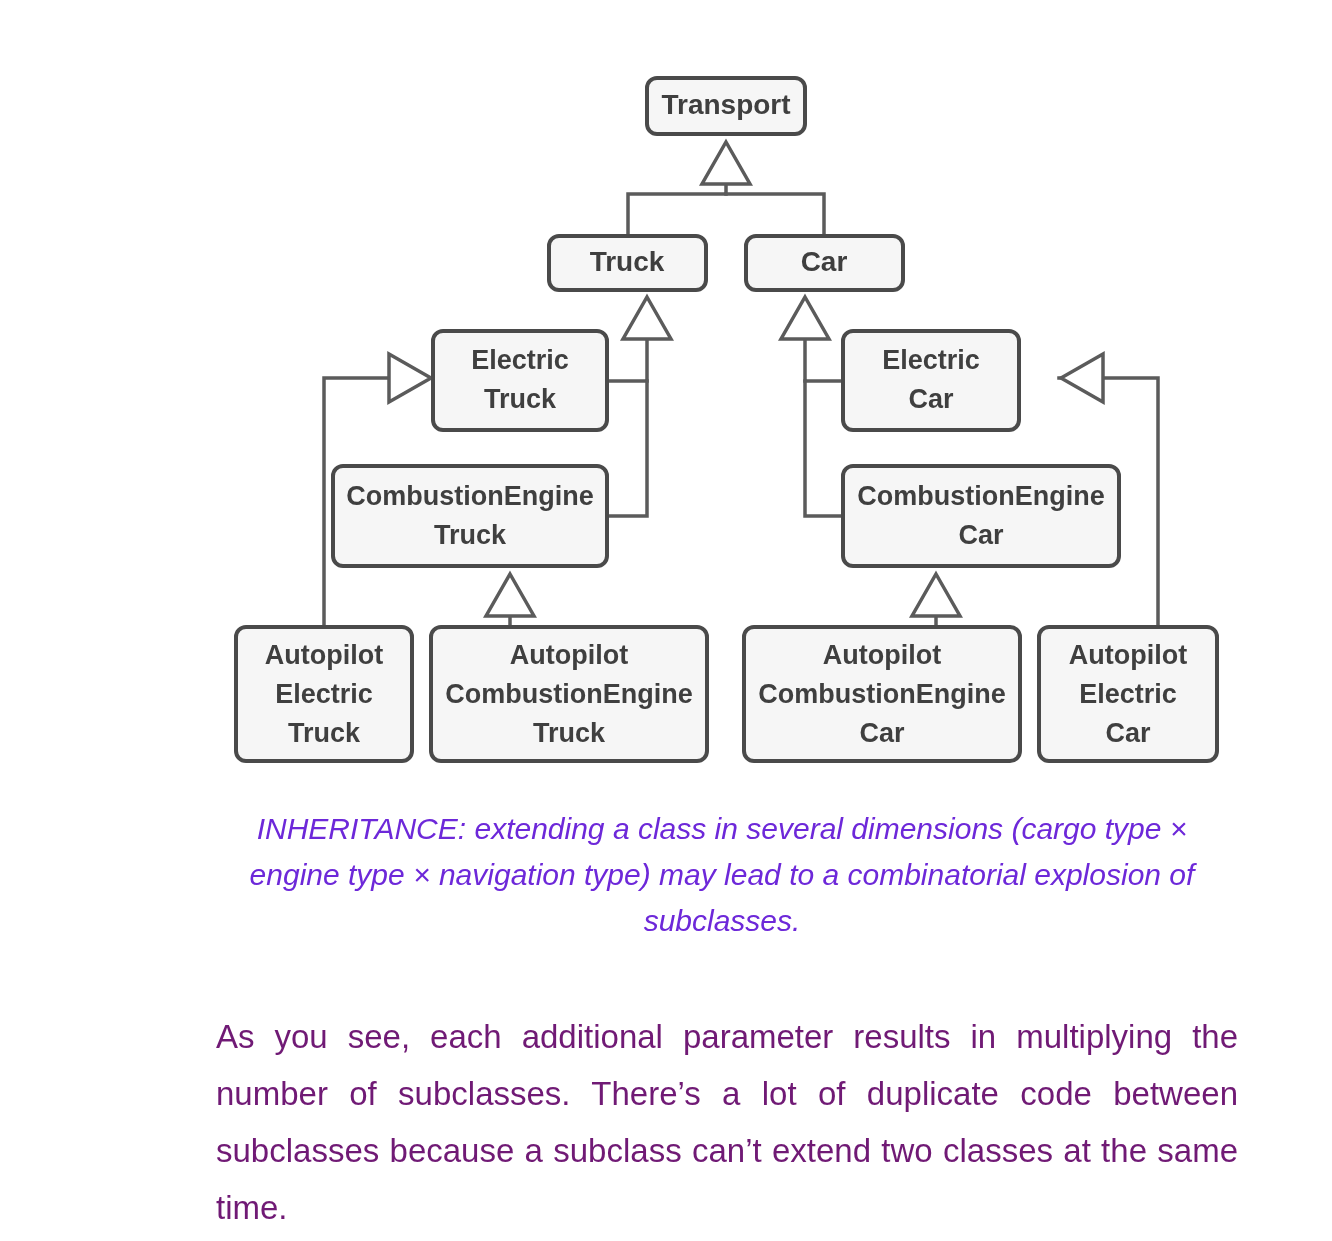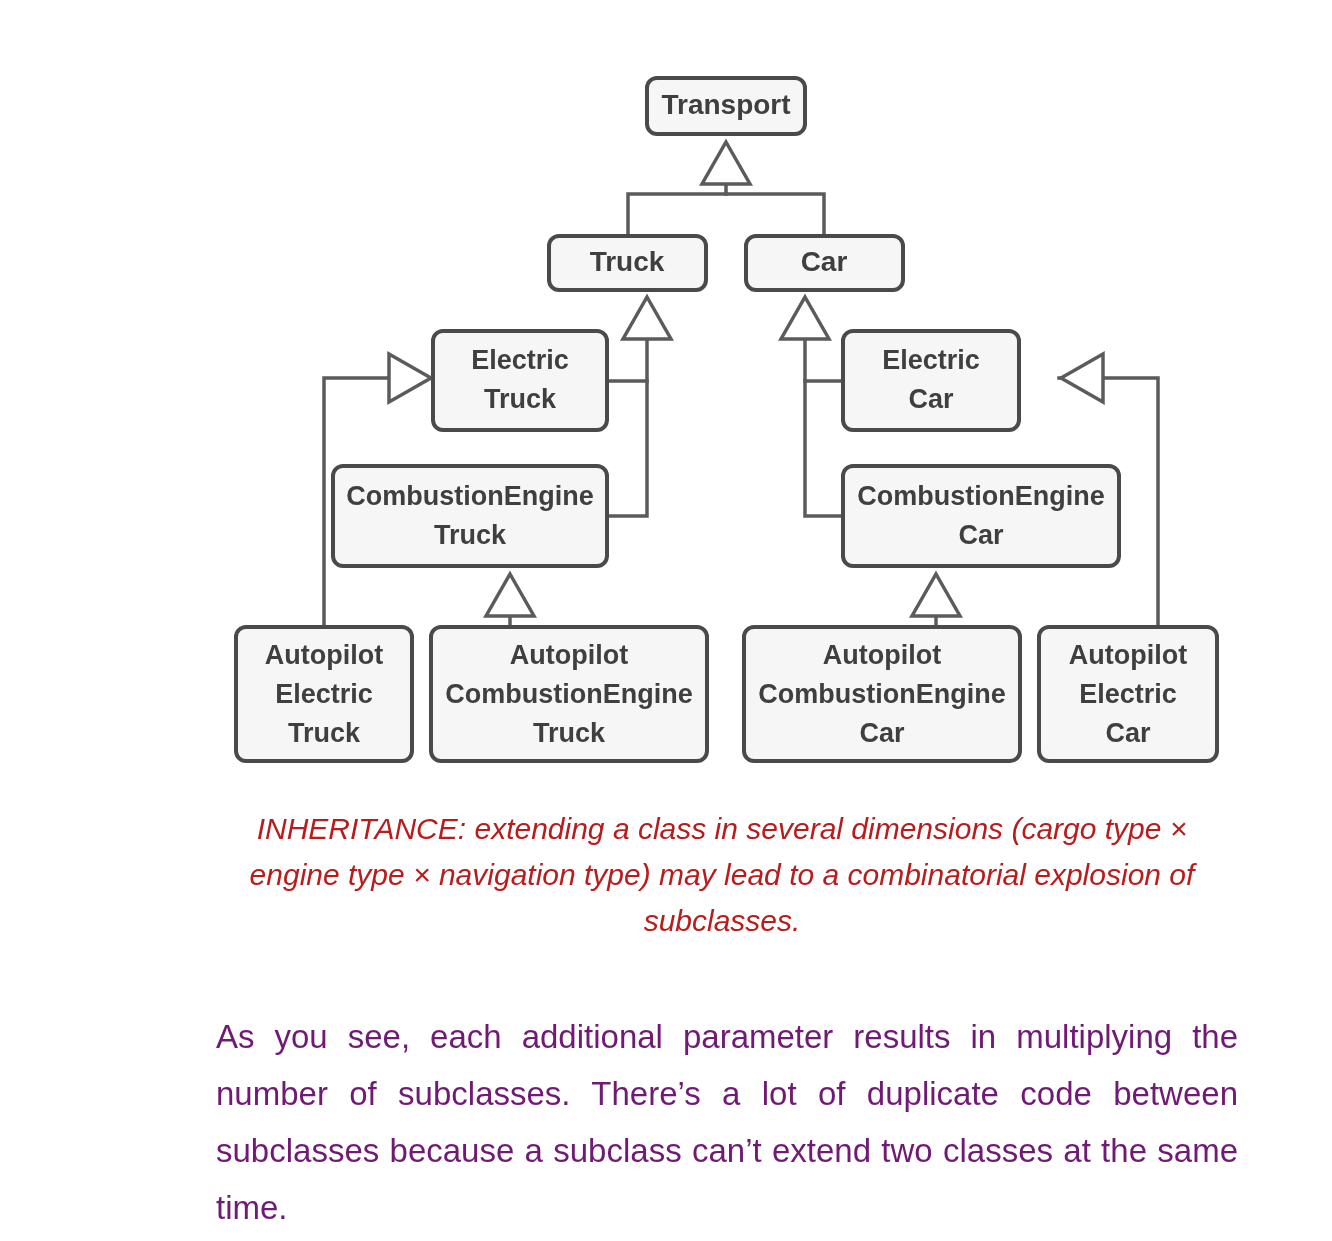--- a/index.html
+++ b/index.html
@@ -56,21 +56,21 @@
   #caption {
     position: absolute;
     left: 196px;
     top: 806px;
     width: 960px;
     text-align: center;
     font-family: "Liberation Sans", sans-serif;
     font-style: italic;
     font-size: 30px;
     line-height: 46px;
-    color: #b91c1c;
+    color: #6d28d9;
   }
   #body-text {
     position: absolute;
     left: 170px;
     top: 1008px;
     width: 1022px;
     text-align: justify;
     font-family: "Liberation Sans", sans-serif;
     font-size: 33px;
     line-height: 57px;

